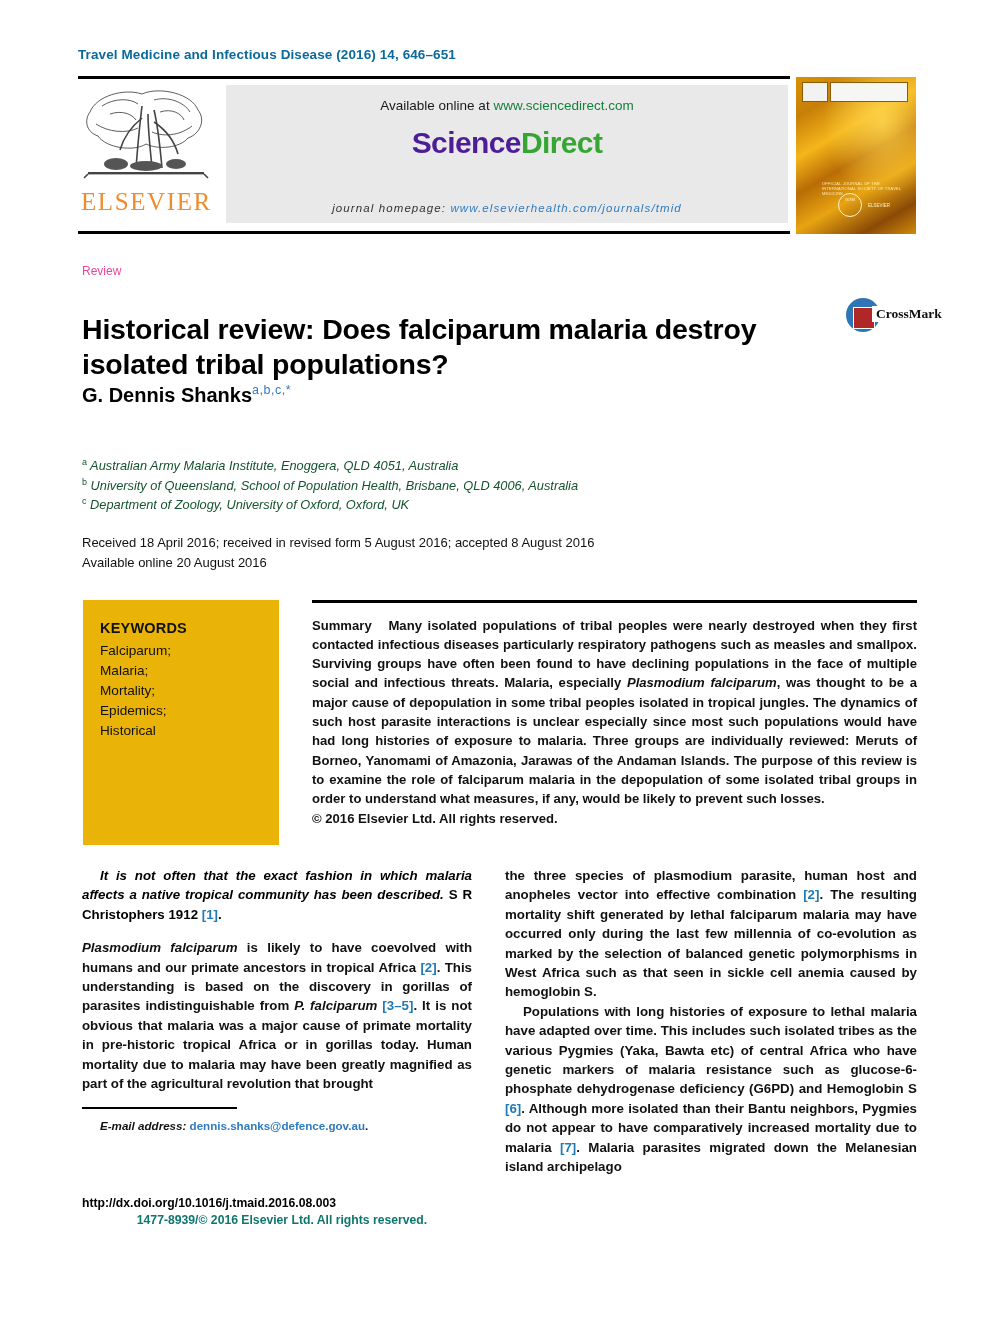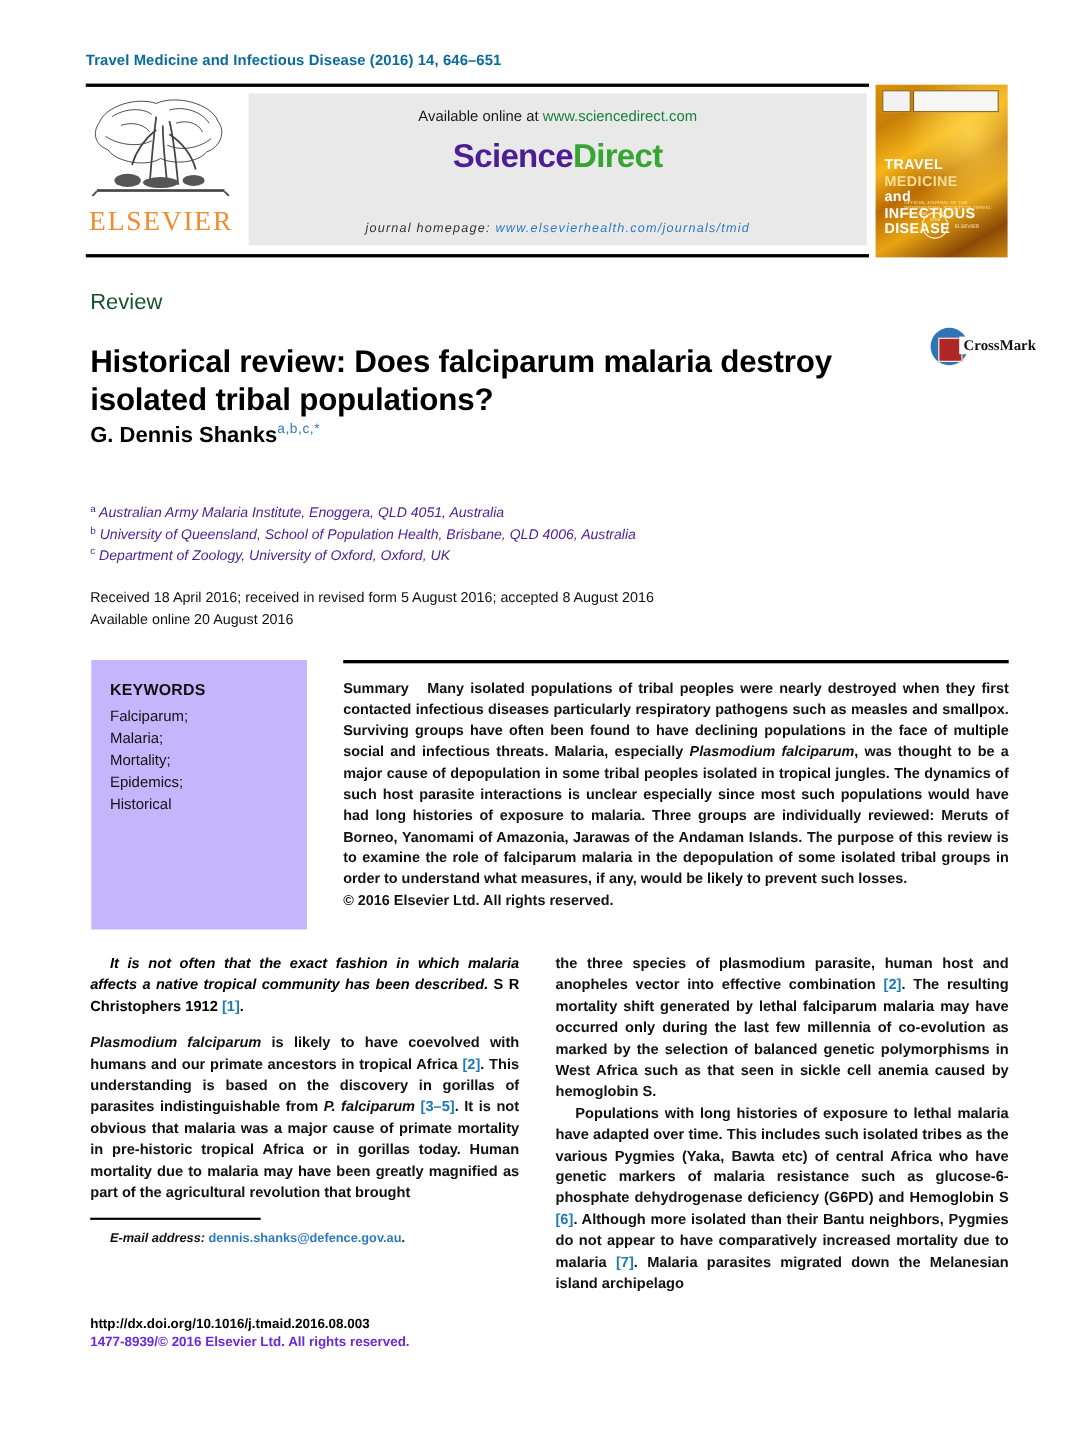--- a/index.html
+++ b/index.html
@@ -198,22 +198,22 @@
     top: 126px;
     font-size: 4.5px;
     color: #ffeec2;
   }
 
   
   .section-label {
     position: absolute;
     left: 82px;
     top: 264px;
-    font-size: 20px;
-    color: #14532d;
+    font-size: 12px;
+    color: #ec4899;
   }
   .article-title {
     position: absolute;
     left: 82px;
     top: 293px;
     width: 700px;
     font-size: 28.5px;
     font-weight: bold;
     line-height: 1.22;
     color: #000;
@@ -272,21 +272,21 @@
   
   .affiliations {
     position: absolute;
     left: 82px;
     top: 456px;
     width: 700px;
     font-family: "Liberation Sans", sans-serif;
     font-size: 12.8px;
     font-style: italic;
     line-height: 1.52;
-    color: #4c1d95;
+    color: #14532d;
   }
   .affiliations sup {
     font-style: normal;
     font-size: 9px;
     vertical-align: super;
   }
   .history {
     position: absolute;
     left: 82px;
     top: 533px;
@@ -296,21 +296,21 @@
     color: #111;
   }
 
   
   .kw-box {
     position: absolute;
     left: 83px;
     top: 600px;
     width: 196px;
     height: 245px;
-    background: #c4b5fd;
+    background: #eab308;
   }
   .kw-title {
     position: absolute;
     left: 17px;
     top: 20px;
     font-size: 14.5px;
     font-weight: bold;
     color: #111;
     letter-spacing: 0.2px;
   }
@@ -425,21 +425,21 @@
   .doi-block {
     position: absolute;
     left: 82px;
     top: 1195px;
     width: 400px;
     font-size: 12.2px;
     line-height: 1.42;
     font-weight: 600;
   }
   .doi-link { color: #000000; }
-  .issn-line { color: #6d28d9; }
+  .issn-line { color: #0f766e; text-align: center; }
 </style>
 </head>
 <body>
 
 <div class="page">
 
   <div class="running-head">Travel Medicine and Infectious Disease (2016) 14, 646–651</div>
 
   <div class="masthead">
     <div class="masthead-rule-top"></div>
@@ -484,26 +484,20 @@
       <div class="sd-homepage">
         <span>journal homepage: </span><span class="url">www.elsevierhealth.com/journals/tmid</span>
       </div>
     </div>
 
     <div class="cover">
       <div class="cover-bar">
         <div class="cover-badge"></div>
         <div class="cover-badge2"></div>
       </div>
-      <div class="cover-title">
-        <span class="w1">TRAVEL</span>
-        <span class="w2">MEDICINE</span><br>
-        <span class="w1">and INFECTIOUS</span><br>
-        <span class="w1">DISEASE</span>
-      </div>
       <div class="cover-sub">OFFICIAL JOURNAL OF THE INTERNATIONAL SOCIETY OF TRAVEL MEDICINE</div>
       <div class="cover-seal">ISTM</div>
       <div class="cover-pub">ELSEVIER</div>
     </div>
   </div>
 
   <div class="section-label">Review</div>
   <h1 class="article-title">Historical review: Does falciparum malaria destroy isolated tribal populations?</h1>
 
   <div class="authors">

